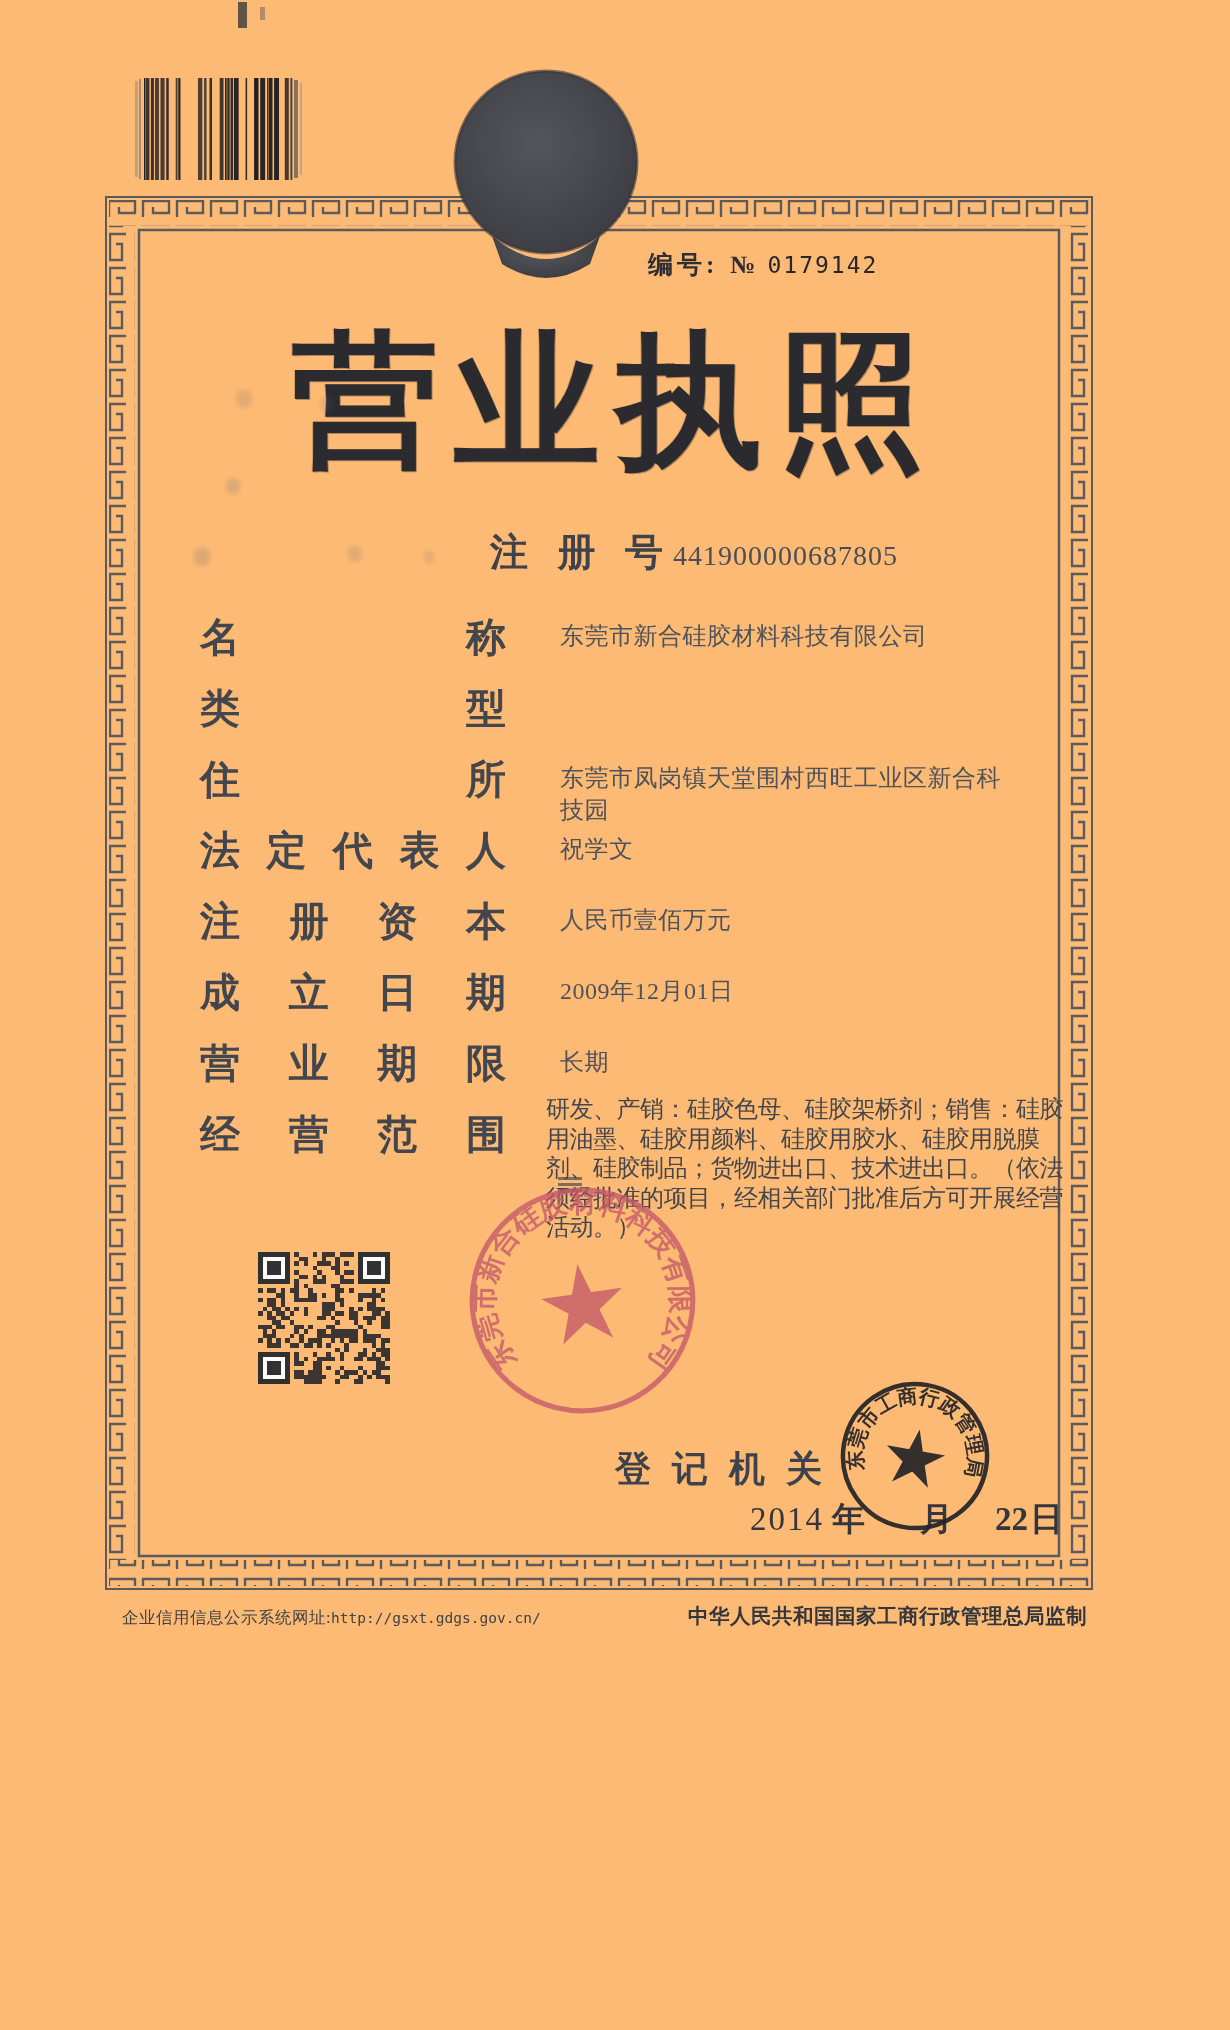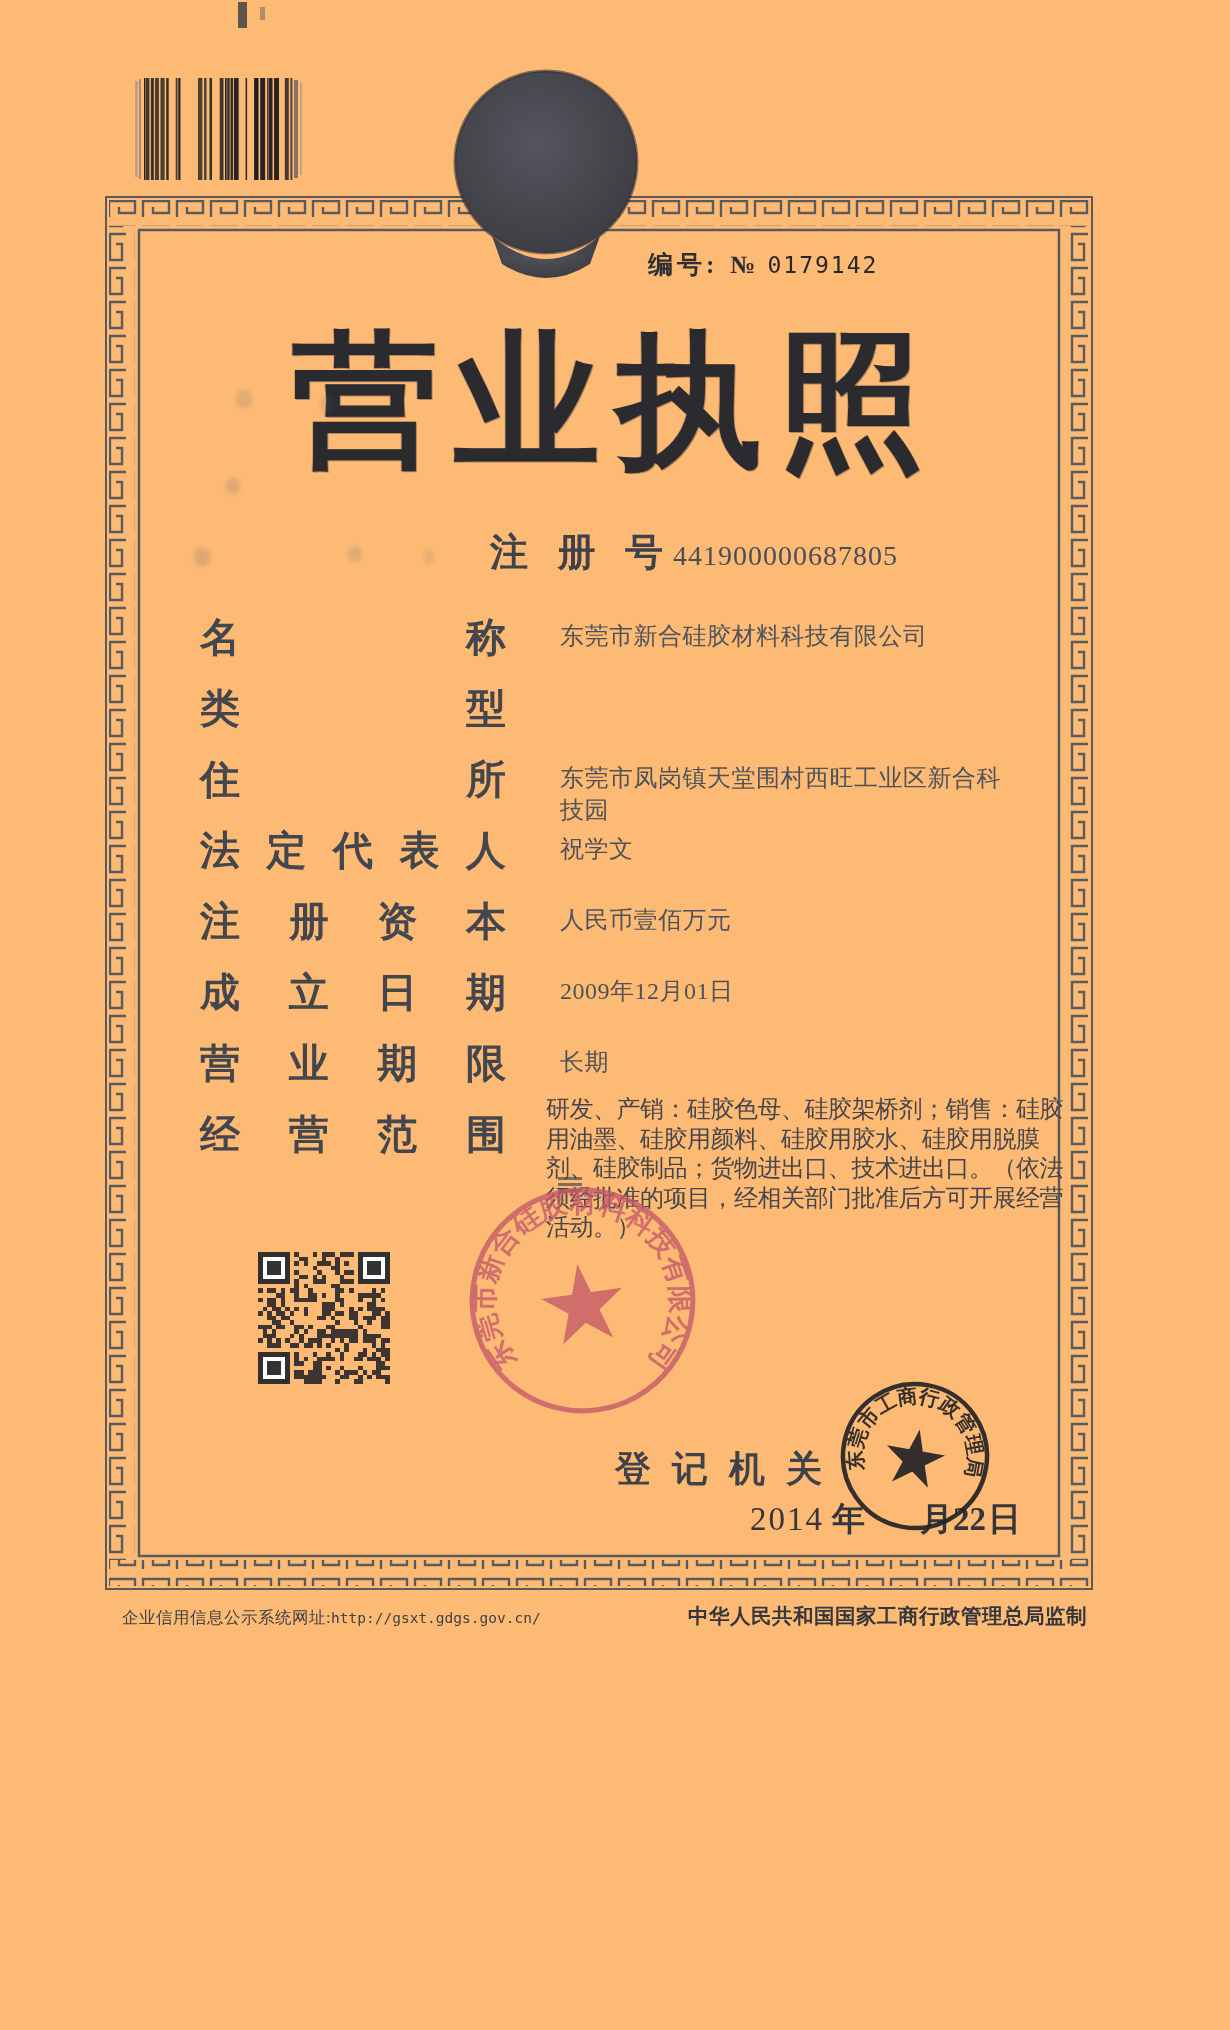--- a/index.html
+++ b/index.html
@@ -52,21 +52,21 @@
   #authority-seal{left:825px;top:1366px;width:180px;height:180px;z-index:4;opacity:.92;}
 
   
   #issuer{left:615px;top:1445px;font-size:36px;font-weight:bold;letter-spacing:6px;
           color:#3f424a;z-index:2;}
   #issue-date{left:750px;top:1497px;display:flex;align-items:center;z-index:3;
           font-size:33px;color:#35363c;}
   #issue-date .y{letter-spacing:2px;}
   #issue-date .u1{margin-left:8px;font-weight:bold;}
   #issue-date .u2{margin-left:55px;font-weight:bold;}
-  #issue-date .d{font-weight:bold;}
+  #issue-date .d{margin-left:42px;font-weight:bold;}
   #issue-date .u3{margin-left:2px;font-weight:bold;}
 
   
   #footer-left{left:95px;top:1607px;z-index:2;color:#3f4247;display:flex;align-items:baseline;}
   #footer-left .zh{font-size:16.5px;letter-spacing:.5px;margin-left:27px;}
   #footer-left .url{font-size:14.5px;font-family:"DejaVu Sans Mono", monospace;}
   #footer-right{left:688px;top:1602px;z-index:2;font-size:20.5px;font-weight:bold;
                 letter-spacing:.5px;color:#33363c;}
 
   

